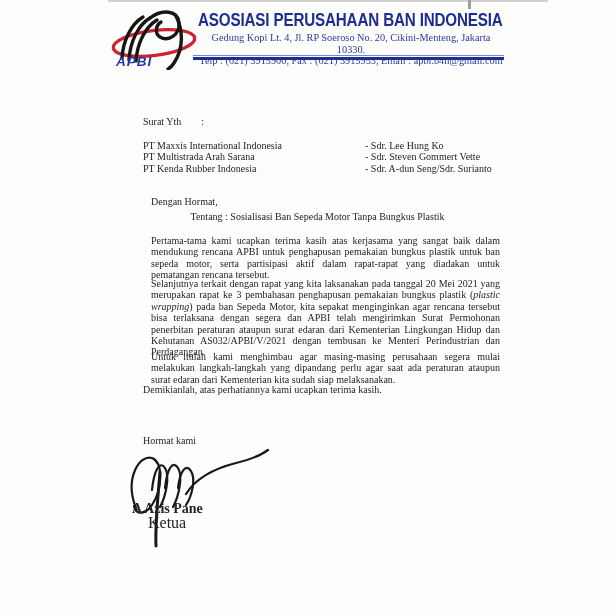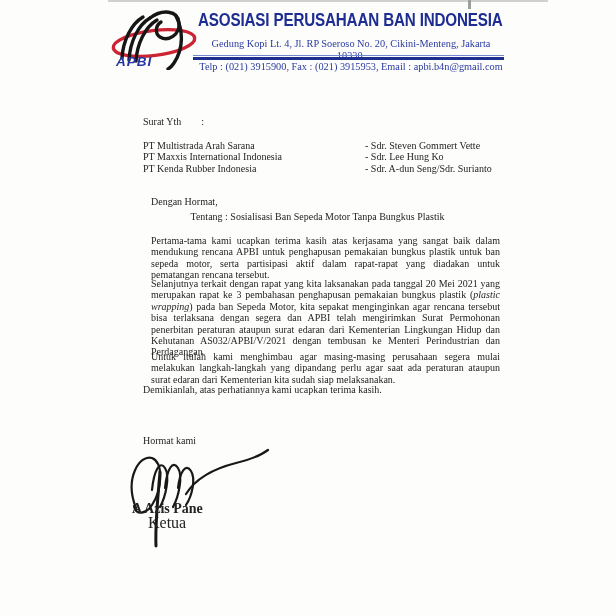--- a/index.html
+++ b/index.html
@@ -19,21 +19,21 @@
   .logo{position:absolute;left:110px;top:6px;width:92px;height:64px;}
   .head-text{position:absolute;left:198px;top:10px;width:306px;}
   .org-name{
     font-family:"Liberation Sans", sans-serif;
     font-weight:bold;font-size:19px;line-height:20px;
     color:#1e2d92;white-space:nowrap;
     transform:scaleX(0.80);transform-origin:left center;
     letter-spacing:-0.2px;
   }
   .addr{font-size:10.3px;line-height:11.5px;color:#2a3aa0;text-align:center;}
-  .addr.first{margin-top:8px;text-align:center;}
+  .addr.first{margin-top:2px;text-align:center;}
   .head-rule{
     position:absolute;left:193px;top:55px;width:311px;height:1px;
     border-top:1.5px solid #7388cc;border-bottom:3.5px solid #1c2f8e;
   }
 
   
   .col{position:absolute;left:143px;top:0;width:349px;font-size:10px;line-height:11.4px;}
   .meta{position:absolute;left:0;top:77px;width:349px;line-height:13px;}
   .meta .lbl{display:inline-block;width:33px;}
   .meta .date{position:absolute;left:250px;top:0;}
@@ -85,22 +85,22 @@
   <div class="head-rule"></div>
 
   <div class="col">
 
     <div class="meta">
     </div>
 
     <div class="kepada"><span>Surat Yth</span><span class="kcolon">:</span></div>
 
     <div class="recipients">
+      <div class="r-row"><span>PT Maxxis International Indonesia</span><span class="r-person">- Sdr. Lee Hung Ko</span></div>
       <div class="r-row"><span>PT Multistrada Arah Sarana</span><span class="r-person">- Sdr. Steven Gommert Vette</span></div>
-      <div class="r-row"><span>PT Maxxis International Indonesia</span><span class="r-person">- Sdr. Lee Hung Ko</span></div>
       <div class="r-row"><span>PT Kenda Rubber Indonesia</span><span class="r-person">- Sdr. A-dun Seng/Sdr. Surianto</span></div>
     </div>
 
     <div class="salutation">Dengan Hormat,</div>
 
     <div class="subject">Tentang : Sosialisasi Ban Sepeda Motor Tanpa Bungkus Plastik</div>
 
     <p class="para p1">Pertama-tama kami ucapkan terima kasih atas kerjasama yang sangat baik dalam mendukung rencana APBI untuk penghapusan pemakaian bungkus plastik untuk ban sepeda motor, serta partisipasi aktif dalam rapat-rapat yang diadakan untuk pematangan rencana tersebut.</p>
 
     <p class="para p2"><span>Selanjutnya terkait dengan rapat yang kita laksanakan pada tanggal 20 Mei 2021 yang merupakan rapat ke 3 pembahasan penghapusan pemakaian bungkus plastik (</span><span class="it">plastic wrapping</span><span>) pada ban Sepeda Motor, kita sepakat menginginkan agar rencana tersebut bisa terlaksana dengan segera dan APBI telah mengirimkan Surat Permohonan penerbitan peraturan ataupun surat edaran dari Kementerian Lingkungan Hidup dan Kehutanan AS032/APBI/V/2021 dengan tembusan ke Menteri Perindustrian dan Perdagangan.</span></p>

